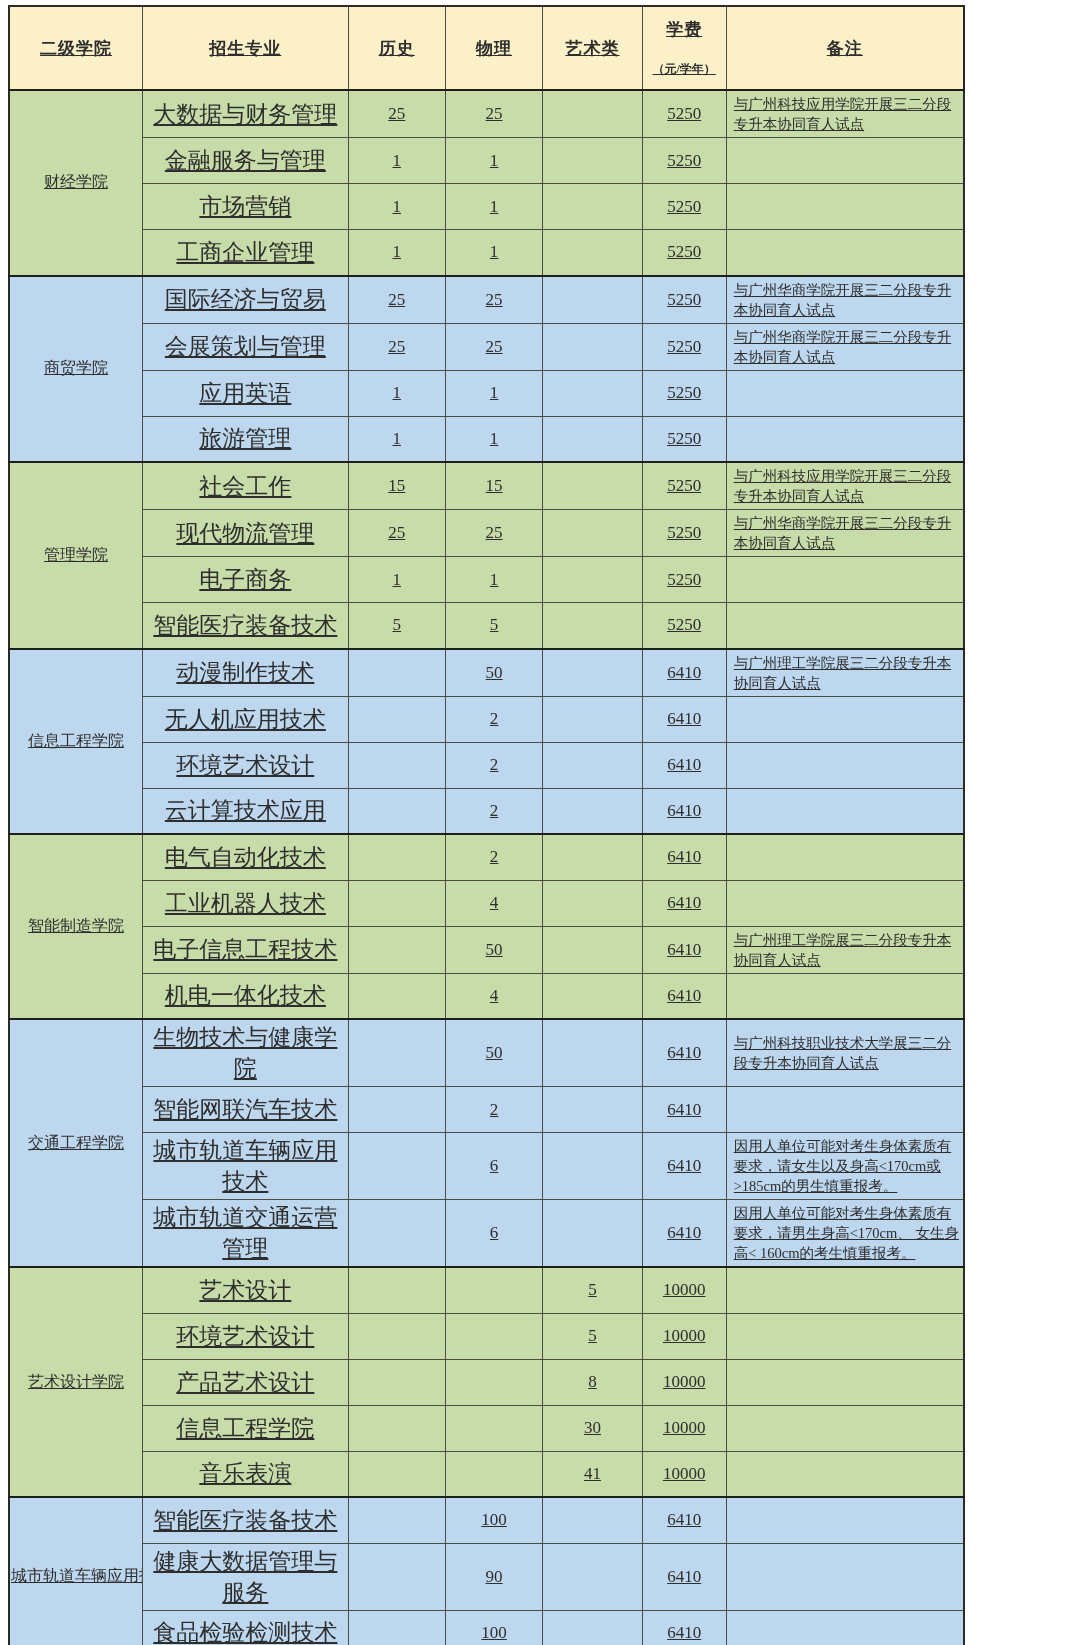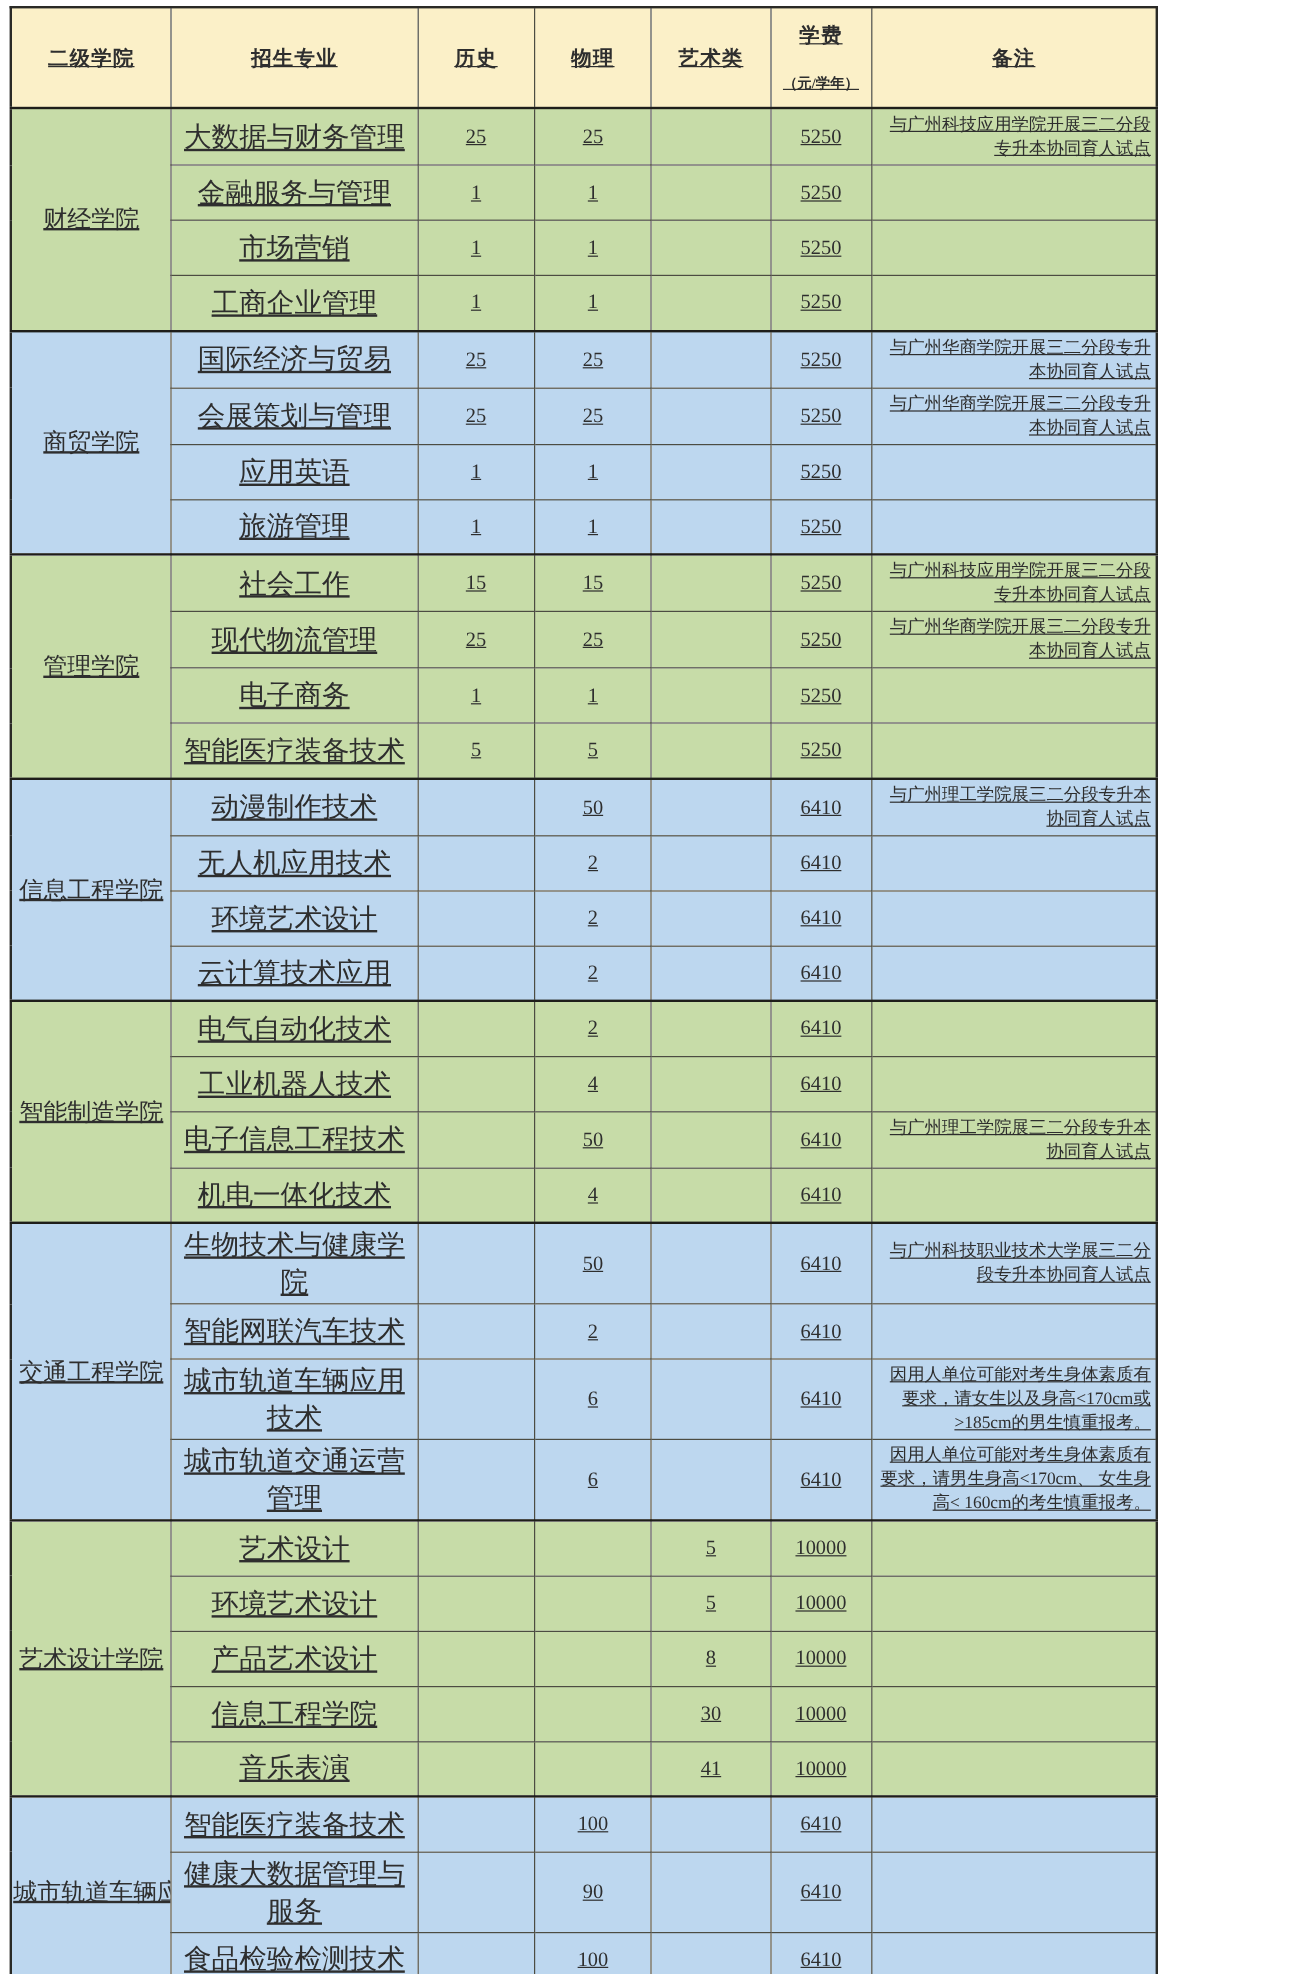--- a/index.html
+++ b/index.html
@@ -51,29 +51,29 @@
   }
   tbody {
     border-top: 2px solid #1e1e1a;
     border-bottom: 2px solid #1e1e1a;
   }
   tbody tr { height: 46px; }
   tbody tr.tall { height: 63px; }
   tbody.green td { background: var(--green-row, #C7DCA8); }
   tbody.blue  td { background: var(--blue-row, #BDD7EF); }
   td.college {
-    font-size: 20px;
+    font-size: 16px;
     padding: 10px 1px;
     white-space: nowrap;
     letter-spacing: 0;
   }
   td.major { font-size: 23px; }
   td.history, td.physics, td.art, td.tuition { font-size: 17px; }
   td.remark {
-    text-align: right;
+    text-align: left;
     font-size: 14.5px;
     line-height: 1.38;
     padding: 3px 4px 3px 7px;
   }
   tfoot {
     border-top: 2px solid #1e1e1a;
   }
   tfoot tr { height: 48px; }
   tfoot td {
     background: var(--total-bg, #FCE59B);

